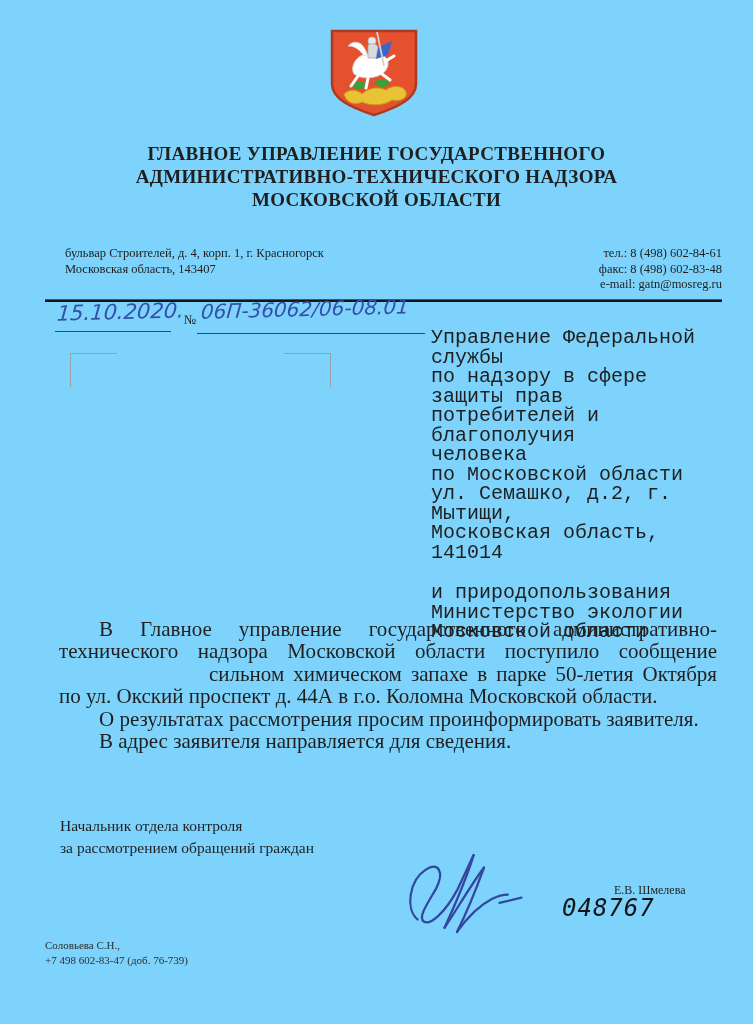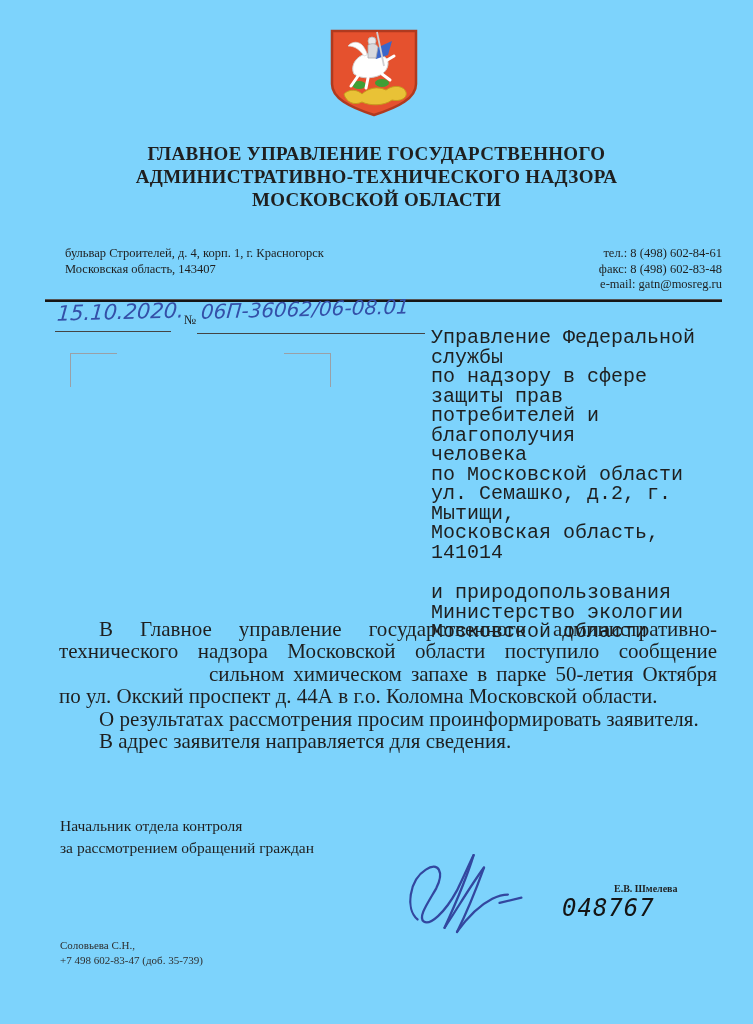--- a/index.html
+++ b/index.html
@@ -43,25 +43,25 @@
   .recipient-block2{margin-top:21px;}
   
   .body-text{position:absolute;top:618px;left:59px;width:658px;
     font-size:21px;line-height:22.4px;text-align:justify;}
   .body-text p{margin:0;text-indent:40px;}
   .redact-gap{display:inline-block;width:150px;}
   .attachment{margin-top:7px;}
   
   .sig-position{position:absolute;top:815px;left:60px;font-size:15.5px;line-height:22px;}
   .sig-svg{position:absolute;top:848px;left:403px;width:135px;height:90px;}
-  .sig-name{position:absolute;top:883px;left:614px;font-size:10px;font-weight:bold;}
+  .sig-name{position:absolute;top:883px;left:614px;font-size:12px;}
   .stamp-number{position:absolute;top:894px;left:562px;
     font-family:"DejaVu Sans Mono",monospace;font-size:24px;letter-spacing:1px;color:#141414;font-style:italic;}
   
-  .footer{position:absolute;top:938px;left:60px;font-size:11px;line-height:15px;color:#2e2e2e;}
+  .footer{position:absolute;top:938px;left:45px;font-size:11px;line-height:15px;color:#2e2e2e;}
 </style>
 </head>
 <body>
 
 <div class="page">
 
   <div class="arms">
     <svg viewBox="0 0 100 90" width="104" height="90">
       <path d="M8,3 H92 V56 C92,70 75,79 50,87 C25,79 8,70 8,56 Z" fill="#e5512e" stroke="#b03a1f" stroke-width="2.5"></path>
       <path d="M20,66 C26,60 34,62 38,66 C44,60 54,58 62,62 C70,56 80,58 82,64 C84,70 76,74 68,72 C60,78 46,78 38,74 C30,78 22,74 20,66 Z" fill="#e9c236" stroke="#c79b1e" stroke-width="1"></path>
@@ -151,16 +151,16 @@
       </g>
     </svg>
   </div>
 
   <div class="sig-name">Е.В. Шмелева</div>
 
   <div class="stamp-number">048767</div>
 
   <div class="footer">
     <div>Соловьева С.Н.,</div>
-    <div>+7 498 602-83-47 (доб. 35-739)</div>
+    <div>+7 498 602-83-47 (доб. 76-739)</div>
   </div>
 
 </div>
 
 </body></html>

